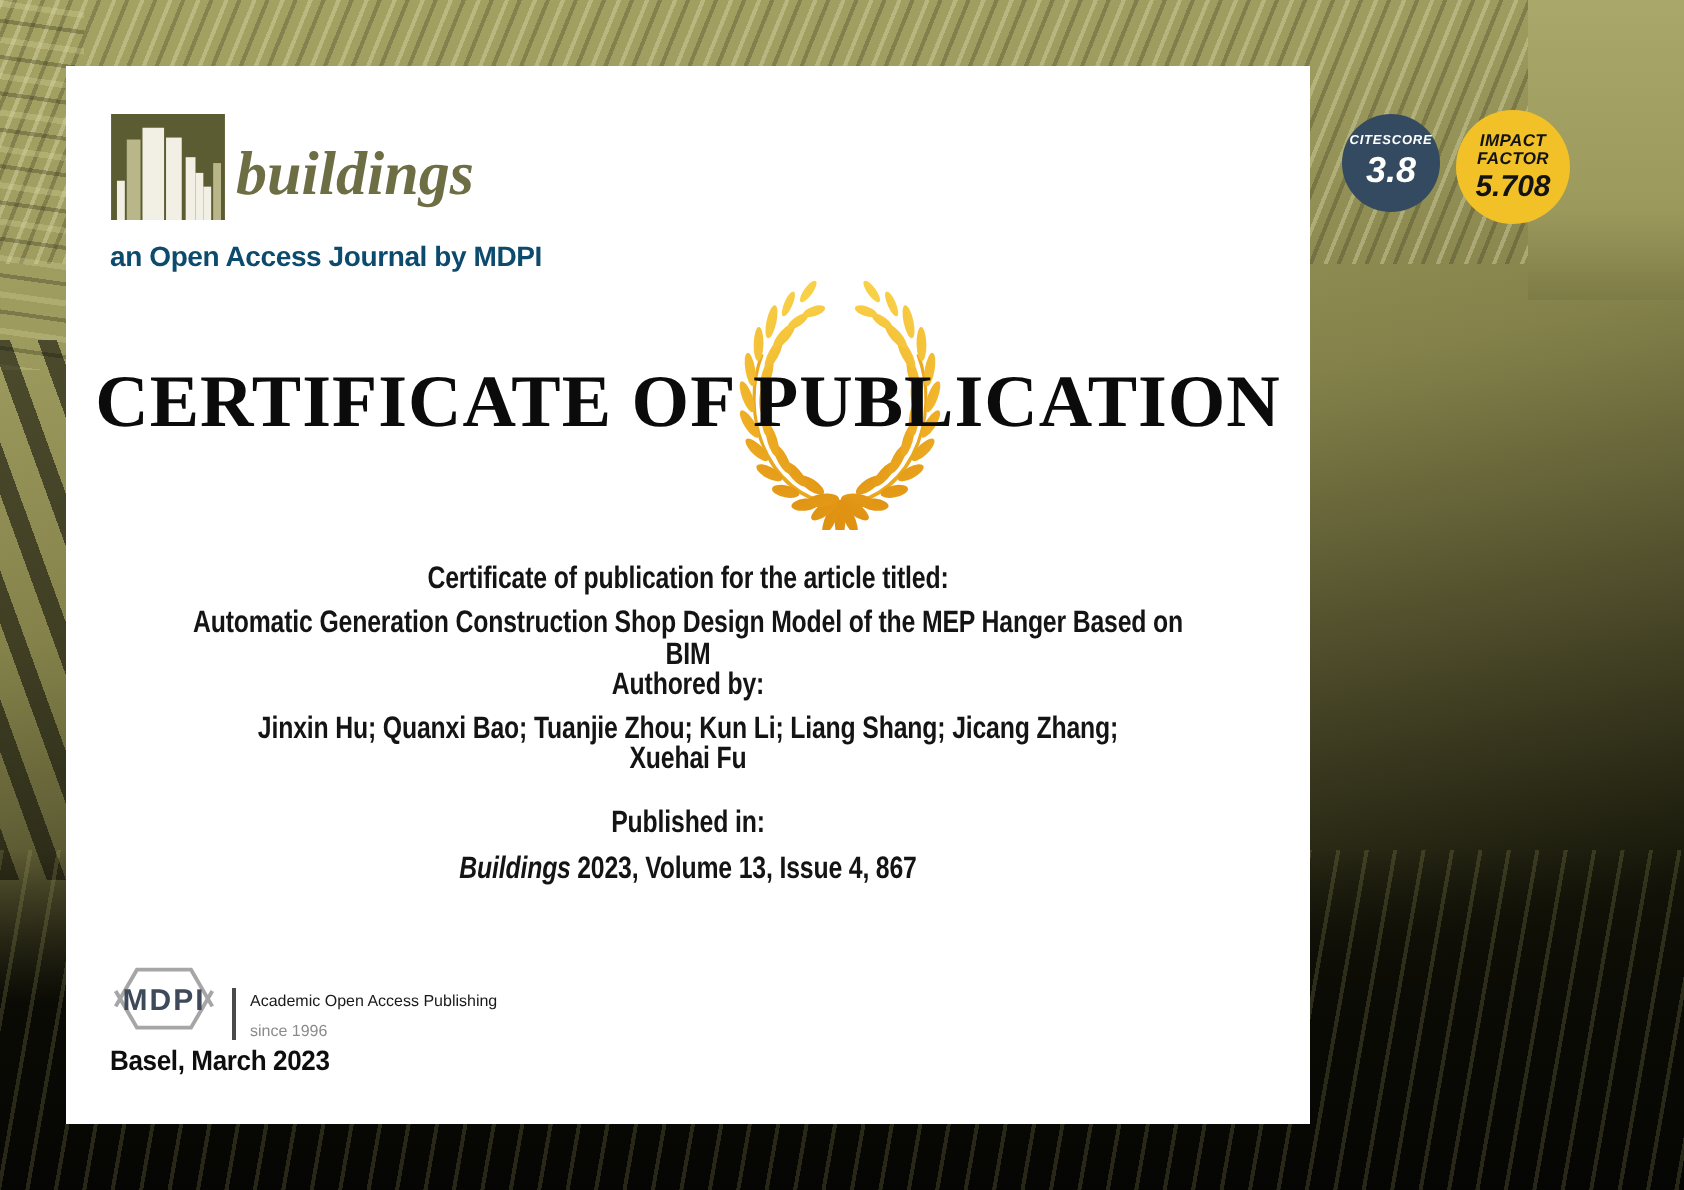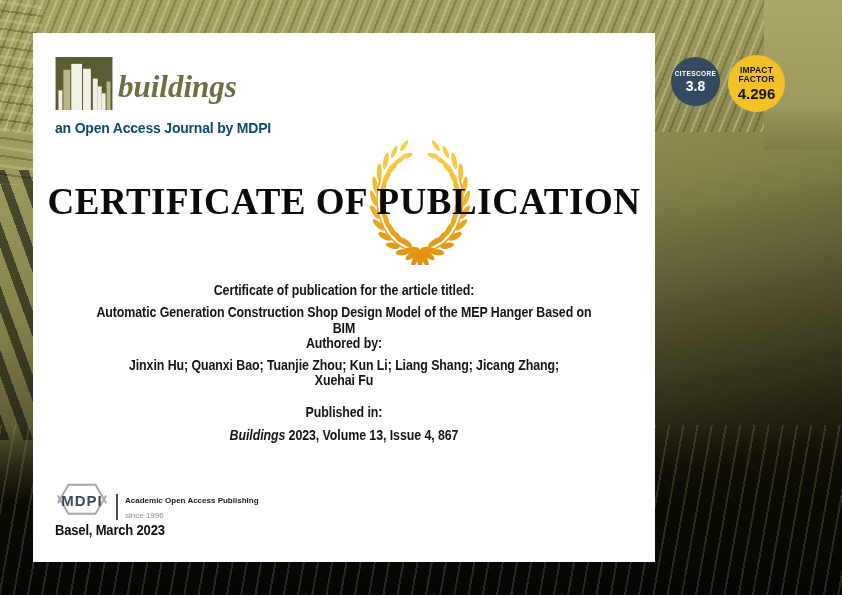--- a/index.html
+++ b/index.html
@@ -25,24 +25,24 @@
   .card{position:absolute;left:33px;top:33px;width:622px;height:529px;background:#ffffff;}
   
   .logo-icon{position:absolute;left:22px;top:24px;width:58px;height:53px;}
   .wordmark{position:absolute;left:85px;top:36px;margin:0;
     font-family:"Liberation Serif",serif;font-style:italic;font-weight:700;
     font-size:31px;line-height:36px;color:#6e6e45;}
   .tagline{position:absolute;left:22px;top:87px;font-size:14px;font-weight:700;
     color:#0c4a6e;letter-spacing:-0.2px;}
   
   .badge{position:absolute;border-radius:50%;display:flex;flex-direction:column;
-    align-items:center;justify-content:center;text-align:center;}
+    align-items:center;justify-content:center;text-align:center;font-style:italic;}
   .badge-citescore{left:638px;top:24px;width:49px;height:49px;background:#334a60;color:#ffffff;}
   .badge-citescore .lbl{font-size:6.5px;font-weight:700;letter-spacing:.4px;}
-  .badge-citescore .val{font-size:14px;font-weight:700;margin-top:1px;}
+  .badge-citescore .val{font-size:18px;font-weight:700;margin-top:1px;}
   .badge-impact{left:695px;top:22px;width:57px;height:57px;background:#f2c127;color:#131313;}
   .badge-impact .lbl{font-size:8.5px;font-weight:700;line-height:9px;letter-spacing:.2px;}
   .badge-impact .val{font-size:15px;font-weight:700;margin-top:1px;}
   
   .wreath{position:absolute;left:331px;top:106px;width:112px;height:126px;z-index:0;}
   .cert-title{position:absolute;left:0;right:0;top:149px;margin:0;text-align:center;z-index:1;
     font-family:"Liberation Serif",serif;font-weight:700;font-size:37px;line-height:40px;
     letter-spacing:.5px;color:#0b0b0b;}
   
   .line{position:absolute;left:0;right:0;margin:0;text-align:center;color:#141414;
@@ -56,21 +56,21 @@
   .line-pub{top:394px;}
   .pub-journal{font-style:italic;font-weight:700;}
   .pub-year{font-weight:700;margin-left:4px;}
   
   .mdpi-block{position:absolute;left:20px;top:443px;display:flex;align-items:flex-end;}
   .hex-wrap{position:relative;width:58px;height:40px;}
   .hex-wrap svg{position:absolute;inset:0;}
   .mdpi-name{position:absolute;left:0;right:0;top:12px;text-align:center;
     font-size:15px;font-weight:700;letter-spacing:1px;color:#3e4a5a;}
   .mdpi-divider{width:2px;height:26px;background:#4a4a4a;margin:0 7px 0 5px;}
-  .mdpi-text .l1{font-size:8px;font-weight:700;color:#1a1a1a;line-height:9px;margin-top:20px;}
+  .mdpi-text .l1{font-size:8px;font-weight:400;color:#1a1a1a;line-height:9px;margin-top:20px;}
   .mdpi-text .l2{font-size:8px;color:#8b8b8b;line-height:9px;margin-top:6px;}
   .basel{position:absolute;left:22px;top:489px;font-size:14px;font-weight:700;
     letter-spacing:-0.2px;color:#0e0e0e;transform:scaleX(.93);transform-origin:0 50%;}
 </style>
 </head>
 <body>
 
 <div class="bg-base"></div>
 <div class="bg-stripes-top"></div>
 <div class="bg-corner-tr"></div>
@@ -94,21 +94,21 @@
   <h2 class="wordmark">buildings</h2>
   <div class="tagline">an Open Access Journal by MDPI</div>
 
   <div class="badge badge-citescore">
     <span class="lbl">CITESCORE</span>
     <span class="val">3.8</span>
   </div>
   <div class="badge badge-impact">
     <span class="lbl">IMPACT</span>
     <span class="lbl">FACTOR</span>
-    <span class="val">4.296</span>
+    <span class="val">5.708</span>
   </div>
 
   <svg id="wreath" class="wreath" viewBox="5 22 210 192" preserveAspectRatio="none" aria-hidden="true">
     <defs>
       <linearGradient id="goldgrad" gradientUnits="userSpaceOnUse" x1="0" y1="28" x2="0" y2="212">
         <stop offset="0" stop-color="#f9d24a"></stop>
         <stop offset="0.55" stop-color="#efaf25"></stop>
         <stop offset="1" stop-color="#de8f10"></stop>
       </linearGradient>
     </defs>

